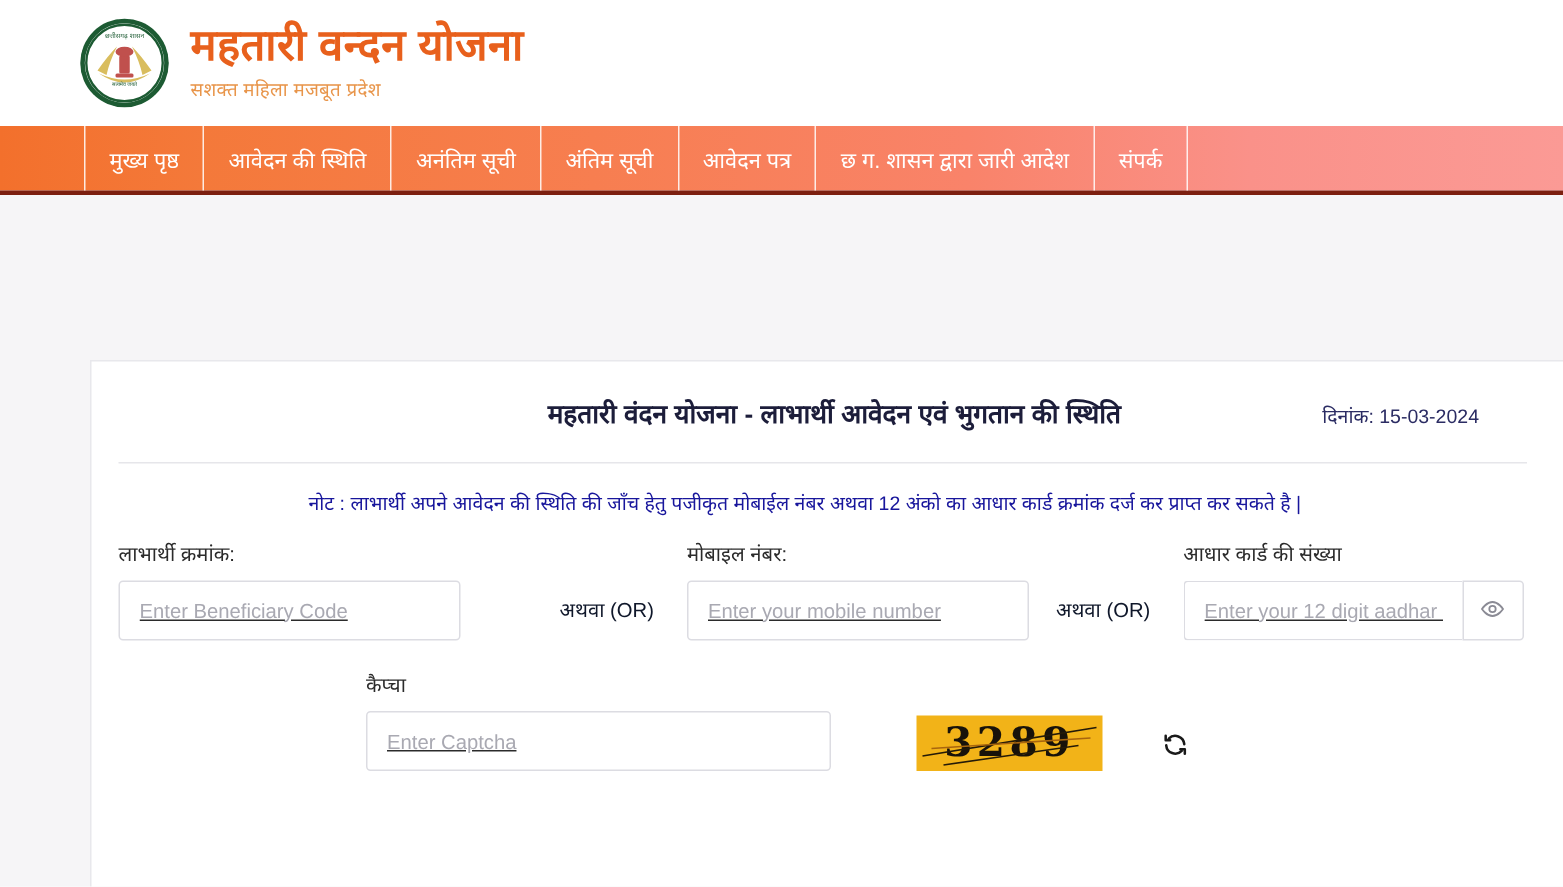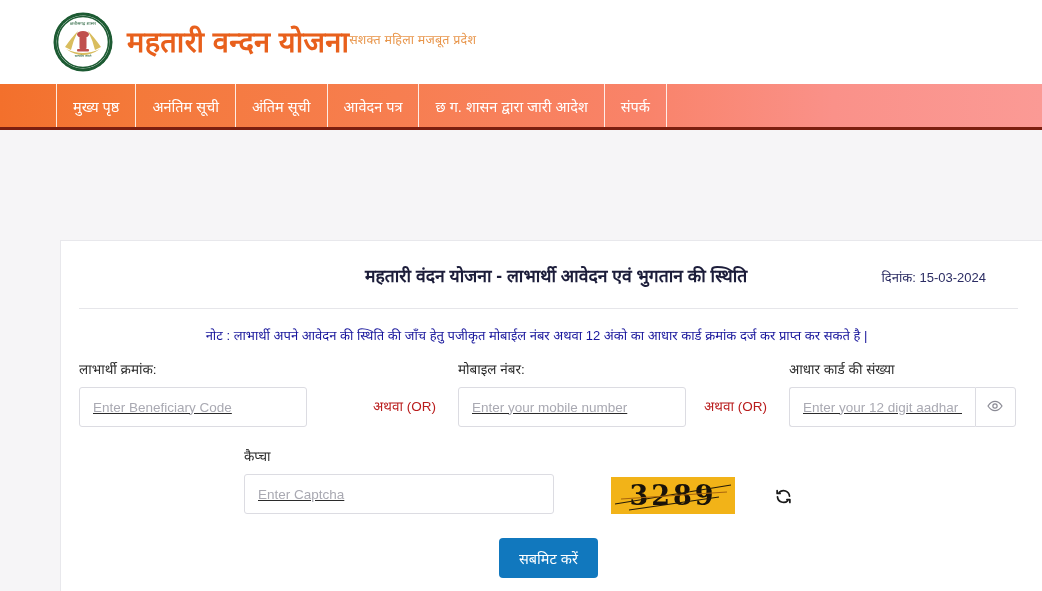--- a/index.html
+++ b/index.html
@@ -16,21 +16,21 @@
   .site-header {
     height: 84px;
     background: #ffffff;
     display: flex;
     align-items: center;
     padding-left: 52px;
   }
   .brand { display: flex; align-items: center; gap: 13px; }
 
   .emblem { width: 62px; height: 62px; position: relative; flex: none; }
-  .brand-text { display: flex; flex-direction: row; justify-content: center; }
+  .brand-text { display: flex; flex-direction: column; justify-content: center; }
   .brand-title {
     font-size: 29px;
     font-weight: bold;
     color: #e8601c;
     line-height: 1.05;
     letter-spacing: .3px;
     white-space: nowrap;
   }
   .brand-sub {
     font-size: 12.5px;
@@ -124,21 +124,21 @@
     color: #2b2b2b;
     padding: 4px 13px;
     outline: none;
     font-family: inherit;
     text-decoration: underline;
   }
   .inp::placeholder { color: #a9a9b2; }
 
   .or {
     font-size: 13.5px;
-    color: #b91c1c;
+    color: #0f172a;
     white-space: nowrap;
     padding-bottom: 12px;
   }
 
   .inp-group { display: flex; }
   .inp-group .inp {
     border-radius: 3px 0 0 3px;
     border-right: none;
     width: 186px;
   }
@@ -230,20 +230,21 @@
     <span class="brand-text">
       <span class="brand-title">महतारी वन्दन योजना</span>
       <span class="brand-sub">सशक्त महिला मजबूत प्रदेश</span>
     </span>
   </div>
 </div>
 
 <nav class="navbar">
   <span class="nav-spacer"></span>
   <a class="nav-item">मुख्य पृष्ठ</a>
+  <a class="nav-item">आवेदन की स्थिति</a>
   <a class="nav-item">अनंतिम सूची</a>
   <a class="nav-item">अंतिम सूची</a>
   <a class="nav-item">आवेदन पत्र</a>
   <a class="nav-item">छ ग.  शासन द्वारा जारी आदेश</a>
   <a class="nav-item">संपर्क</a>
   <span class="nav-tail"></span>
 </nav>
 
 <div class="page">
   <div class="card">
@@ -317,20 +318,16 @@
             <svg width="17" height="17" viewBox="0 0 24 24" fill="none" stroke="#1a1a1a" stroke-width="2.4" stroke-linecap="round">
               <path d="M20.5 11.5a8.5 8.5 0 0 0-14.6-5.2"></path>
               <path d="M3.5 12.5a8.5 8.5 0 0 0 14.6 5.2"></path>
               <path d="M3 3.5v4.2h4.2" stroke-linejoin="round"></path>
               <path d="M21 20.5v-4.2h-4.2" stroke-linejoin="round"></path>
             </svg>
           </span>
         </button>
       </div>
 
-      <div class="submit-row">
-        <span style="width:420px;"></span>
-        <button class="submit-btn">सबमिट करें</button>
-      </div>
 
     </div>
   </div>
 </div>
 
 </body></html>

